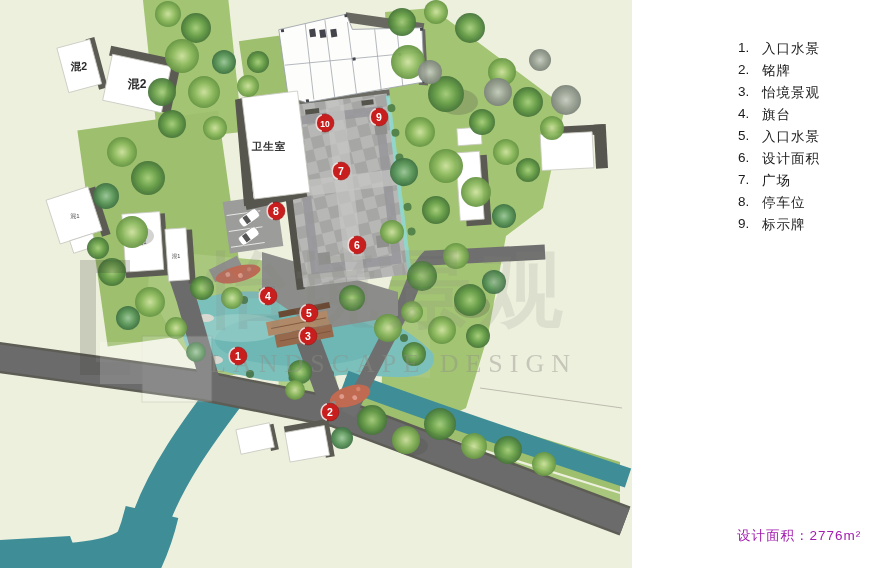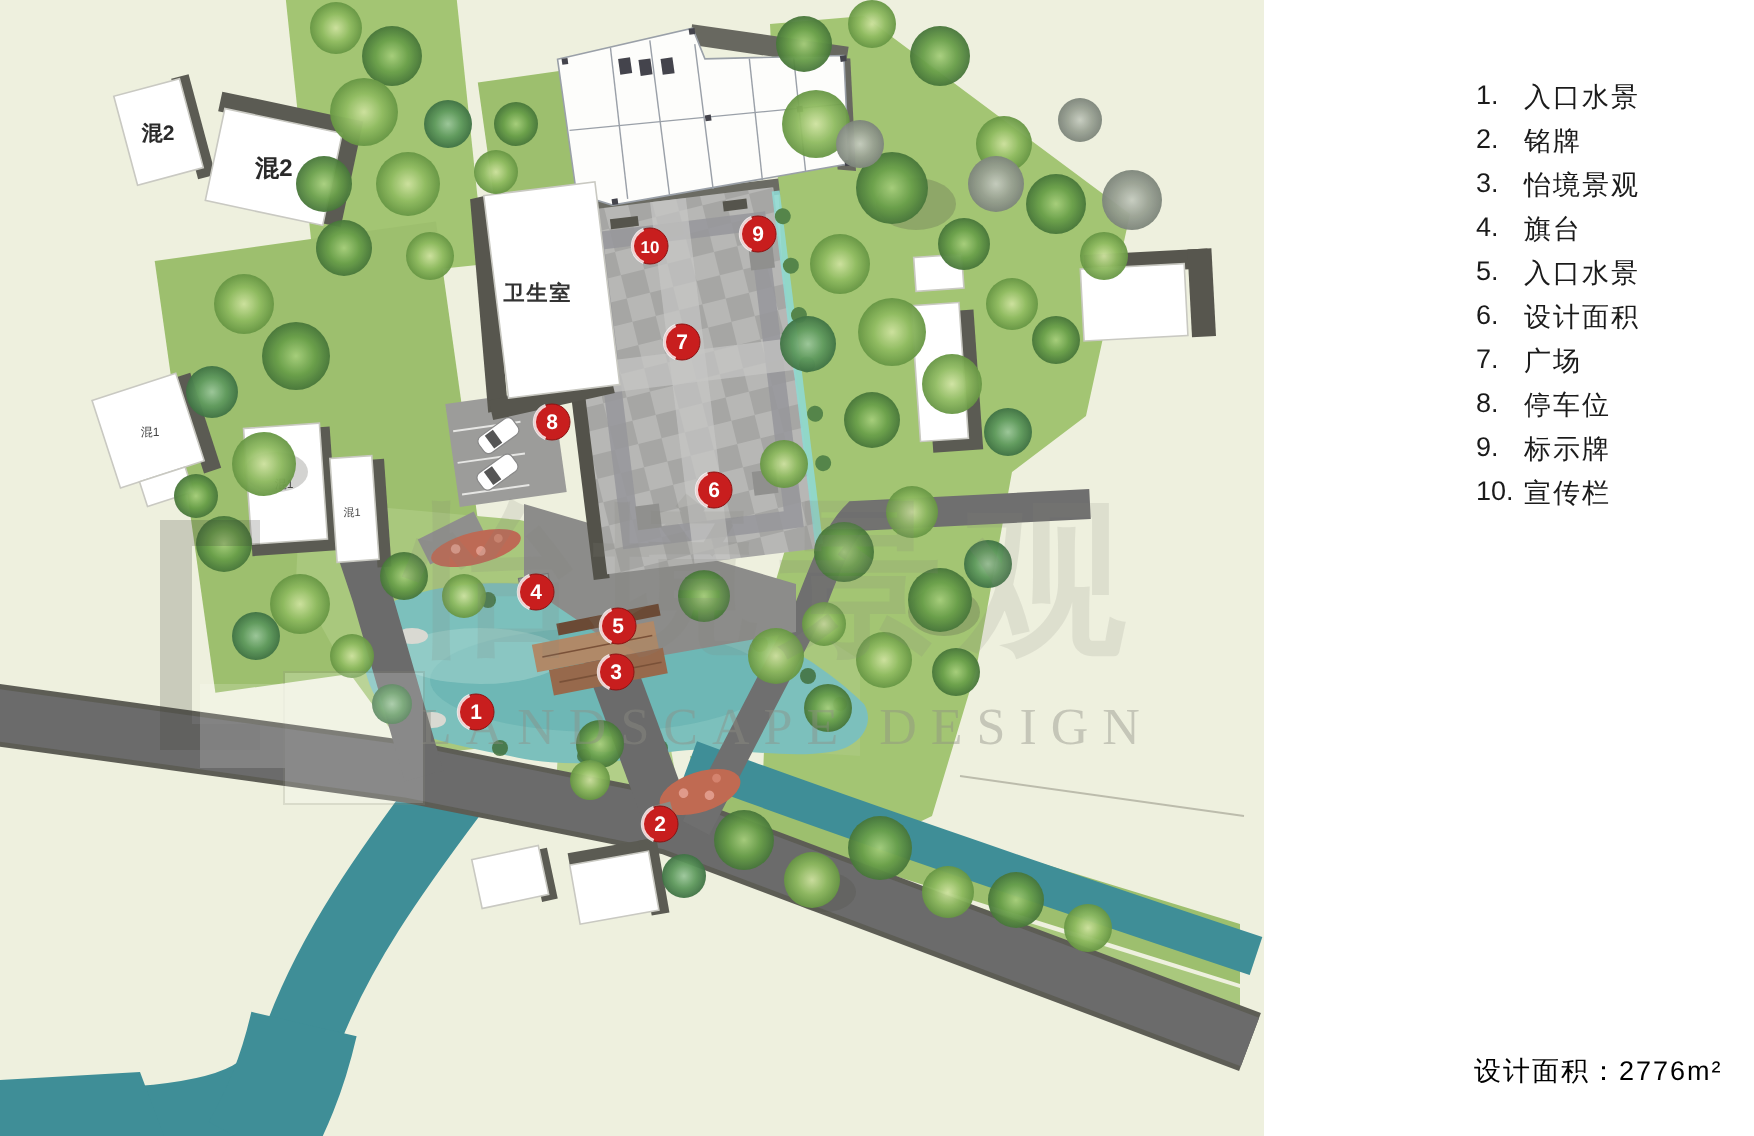--- a/index.html
+++ b/index.html
@@ -3,21 +3,21 @@
 <meta charset="utf-8">
 <style>
   html,body{margin:0;padding:0;background:#fff;}
   .stage{position:relative;width:877px;height:568px;background:#ffffff;overflow:hidden;
          font-family:"Liberation Sans",sans-serif;}
   .plan-svg{position:absolute;left:0;top:0;}
   .legend{position:absolute;left:738px;top:40px;width:140px;}
   .legend-row{display:flex;align-items:flex-start;height:22px;font-size:13.5px;color:#1b1b1b;}
   .legend-row .num{width:24px;flex:0 0 24px;}
   .legend-row .lab{letter-spacing:1px;font-family:Liberation Mono, monospace;}
-  .area-note{position:absolute;left:737px;top:527px;font-size:13.5px;color:#000000;letter-spacing:1px;}
+  .area-note{position:absolute;left:737px;top:527px;font-size:13.5px;color:#a21caf;letter-spacing:1px;}
   text{font-family:"Liberation Sans",sans-serif;}
   .wm-en{font-family:"Liberation Serif",serif;}
 </style>
 </head>
 <body>
 
 <div class="stage">
 
 <svg class="plan-svg" width="640" height="568" viewBox="0 0 640 568">
   <defs>
@@ -432,22 +432,18 @@
           <span class="lab">广场</span>
         </div>
         <div class="legend-row">
           <span class="num">8.</span>
           <span class="lab">停车位</span>
         </div>
         <div class="legend-row">
           <span class="num">9.</span>
           <span class="lab">标示牌</span>
         </div>
-        <div class="legend-row">
-          <span class="num">10.</span>
-          <span class="lab">宣传栏</span>
-        </div>
       </div>
 </div>
 
 <div class="area-note">设计面积：2776m²</div>
 
 </div>
 
 </body></html>

